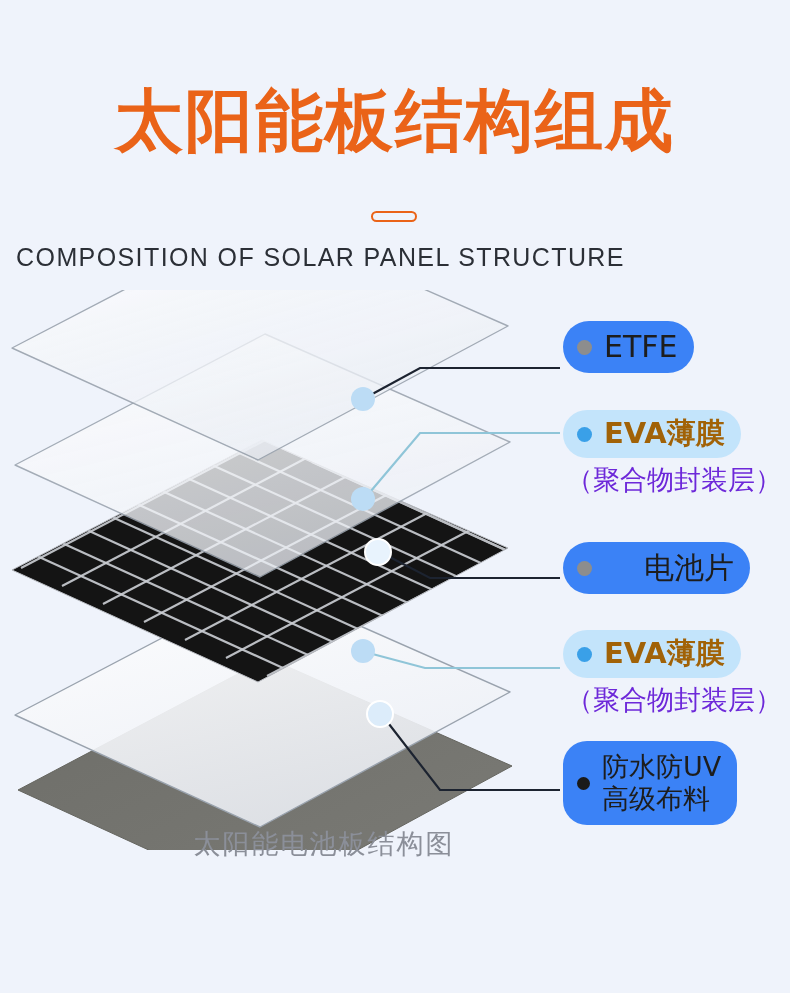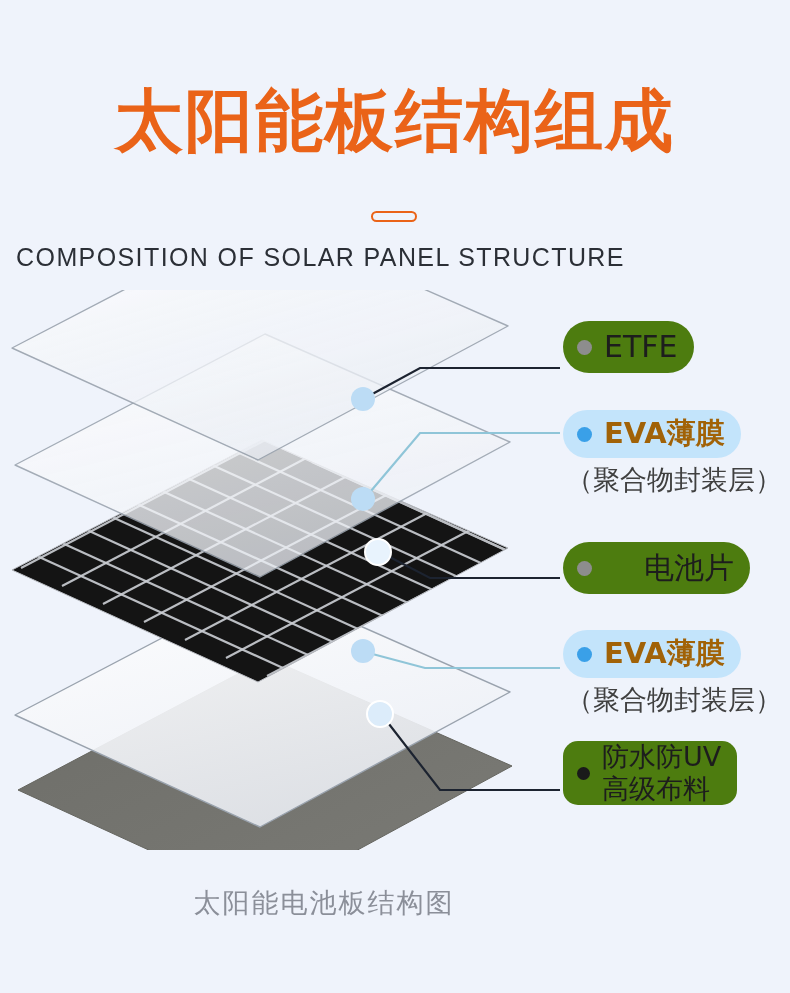--- a/index.html
+++ b/index.html
@@ -35,73 +35,73 @@
   .subtitle{
     position:absolute;left:0;top:243px;width:641px;
     text-align:center;
     font-size:25px;
     color:#2b2f36;
     letter-spacing:1.4px;
     font-family:"Liberation Sans","DejaVu Sans",sans-serif;
     white-space:nowrap;
   }
   .caption{
-    position:absolute;left:0;top:885px;width:648px;
+    position:absolute;left:0;top:826px;width:648px;
     text-align:center;
     font-size:27px;
     color:#8b8f99;
     letter-spacing:2px;
     font-family:"DejaVu Sans","Liberation Sans",sans-serif;
     white-space:nowrap;
   }
 
   
   #diagram{position:absolute;left:0;top:290px;width:560px;height:560px;}
 
   
   .pill{
     position:absolute;
     display:flex;align-items:center;
     border-radius:28px;
     box-sizing:border-box;
     padding:0 16px 0 14px;
   }
-  .pill.gray{background:#4d7c0f;}
+  .pill.gray{background:#3b82f6;}
   .pill.blue{background:#c3e4fb;}
   .dot{
     width:15px;height:15px;border-radius:50%;
     flex:0 0 auto;margin-right:12px;
   }
   .dot.gray{background:#8d8d8d;}
   .dot.blue{background:#3aa0e8;}
   .dot.black{background:#1a1a1a;width:13px;height:13px;}
   .pill-text{
     font-size:30px;color:#1d1d1d;
     font-family:"DejaVu Sans","Liberation Sans",sans-serif;
     white-space:nowrap;line-height:1.16;
   }
   .pill.blue .pill-text{
     color:#a16207;font-weight:bold;font-size:29px;
   }
   .pill-text.two-line{font-size:27px;line-height:1.2;}
   .sublabel{
     position:absolute;
-    font-size:27px;color:#404040;
+    font-size:27px;color:#6d28d9;
     font-family:"DejaVu Sans","Liberation Sans",sans-serif;
     white-space:nowrap;
   }
 
   
   #pill-etfe{left:563px;top:321px;height:52px;}
   #pill-eva1{left:563px;top:410px;height:48px;}
   #sub-eva1{left:566px;top:462px;}
   #pill-cell{left:563px;top:542px;height:52px;gap:40px;}
   #pill-eva2{left:563px;top:630px;height:48px;}
   #sub-eva2{left:566px;top:682px;}
-  #pill-back{left:563px;top:741px;height:64px;border-radius:15px;align-items:center;}
+  #pill-back{left:563px;top:741px;height:84px;border-radius:24px;align-items:center;}
 </style>
 </head>
 <body>
 
 <div id="page">
 
   <div class="title">太阳能板结构组成</div>
   <div class="divider"></div>
   <div class="subtitle">COMPOSITION OF SOLAR PANEL STRUCTURE</div>
 

